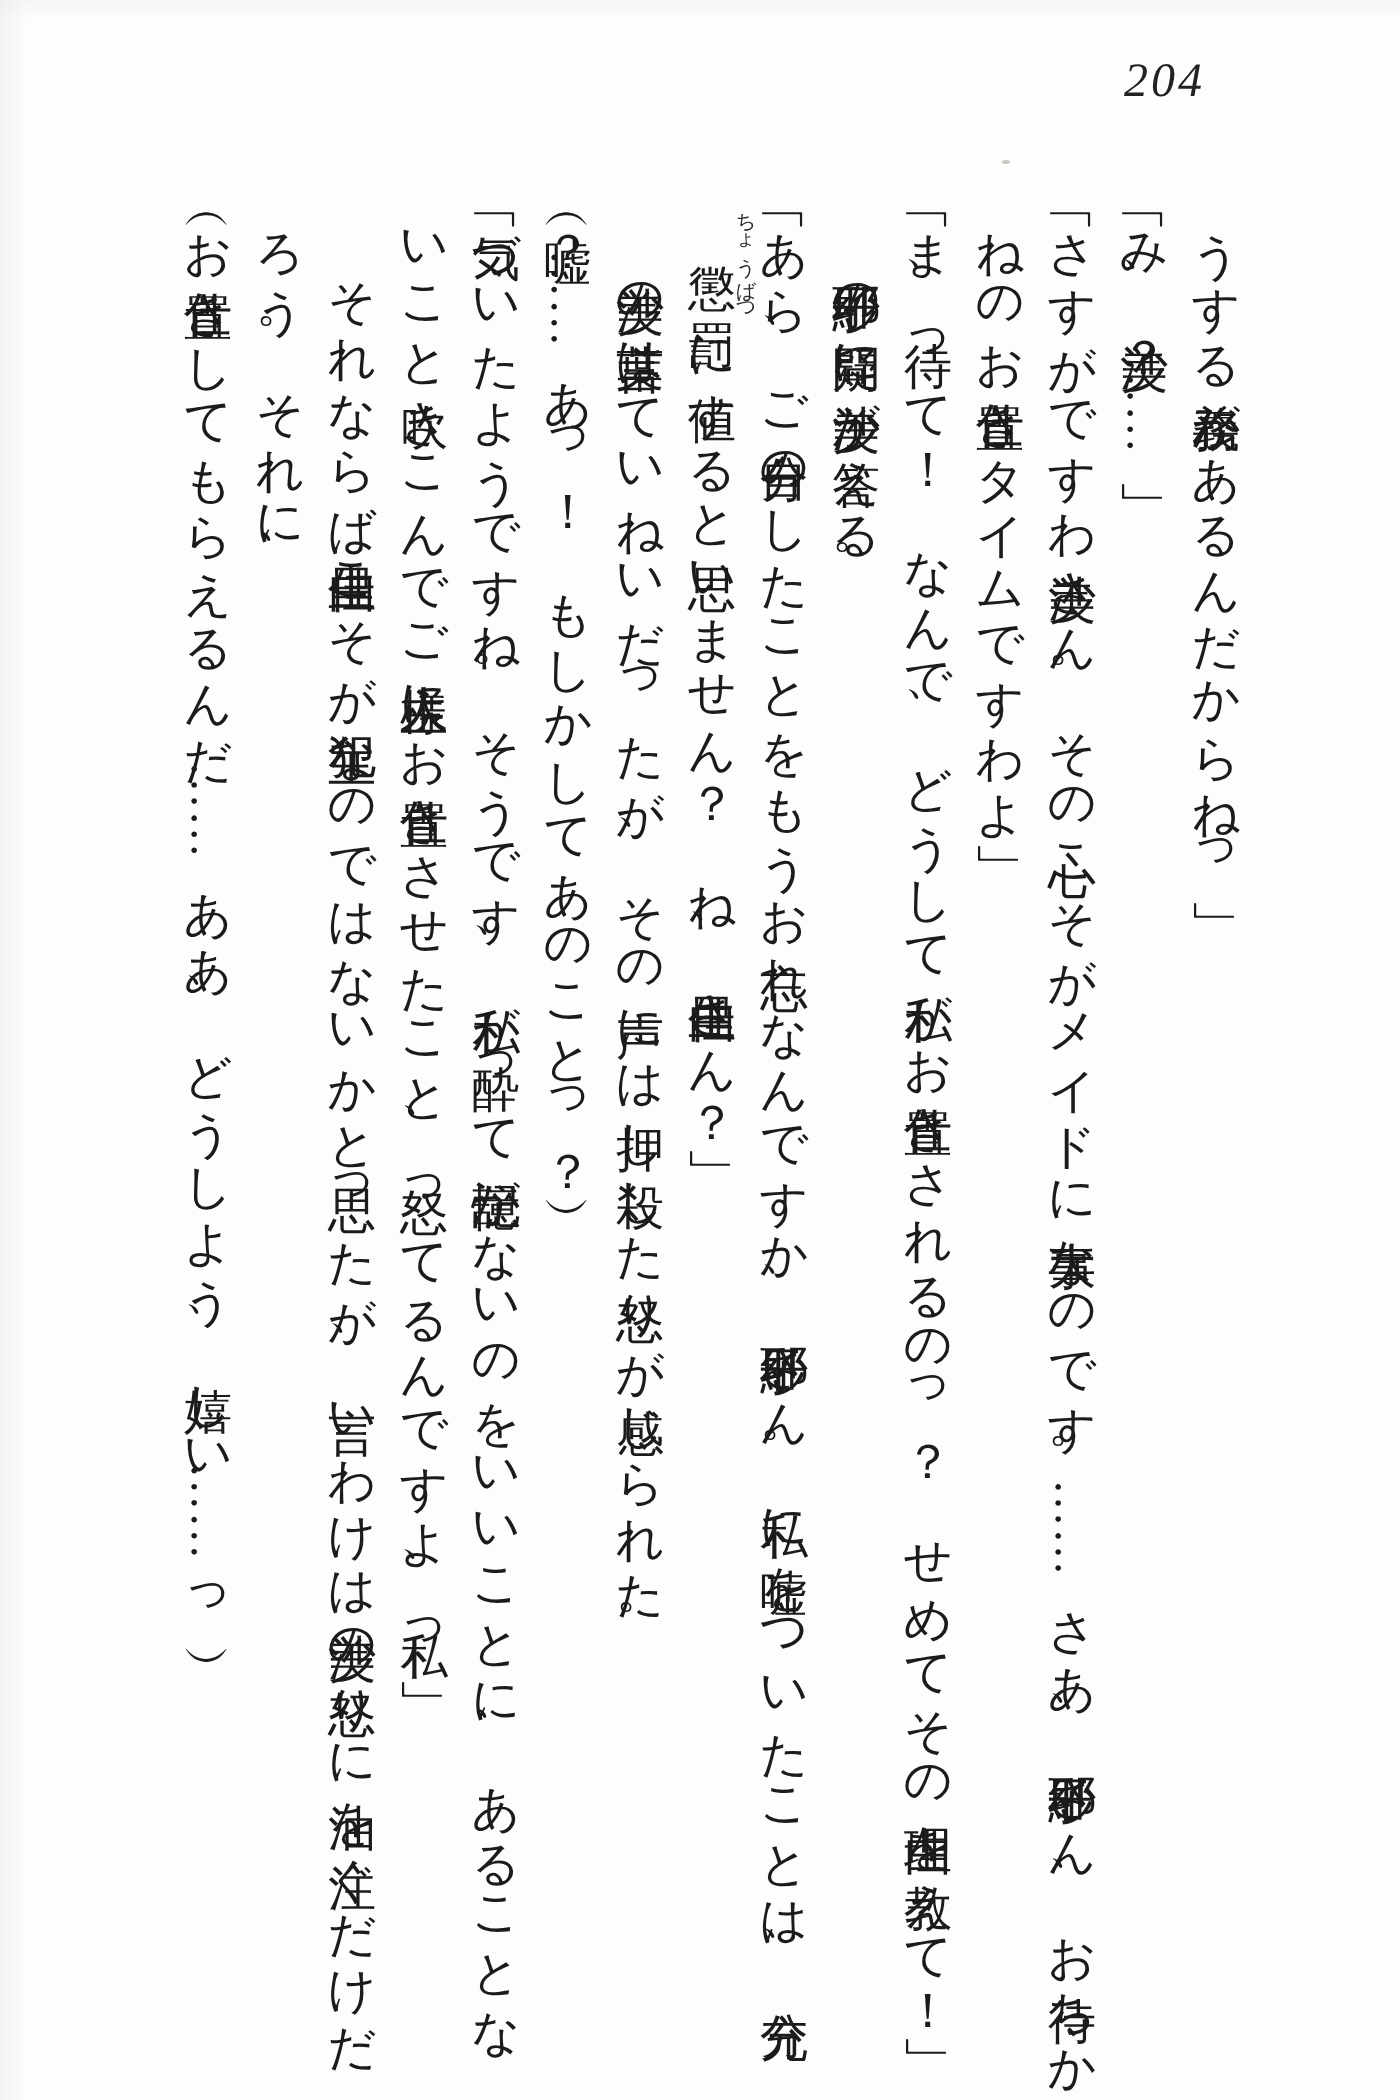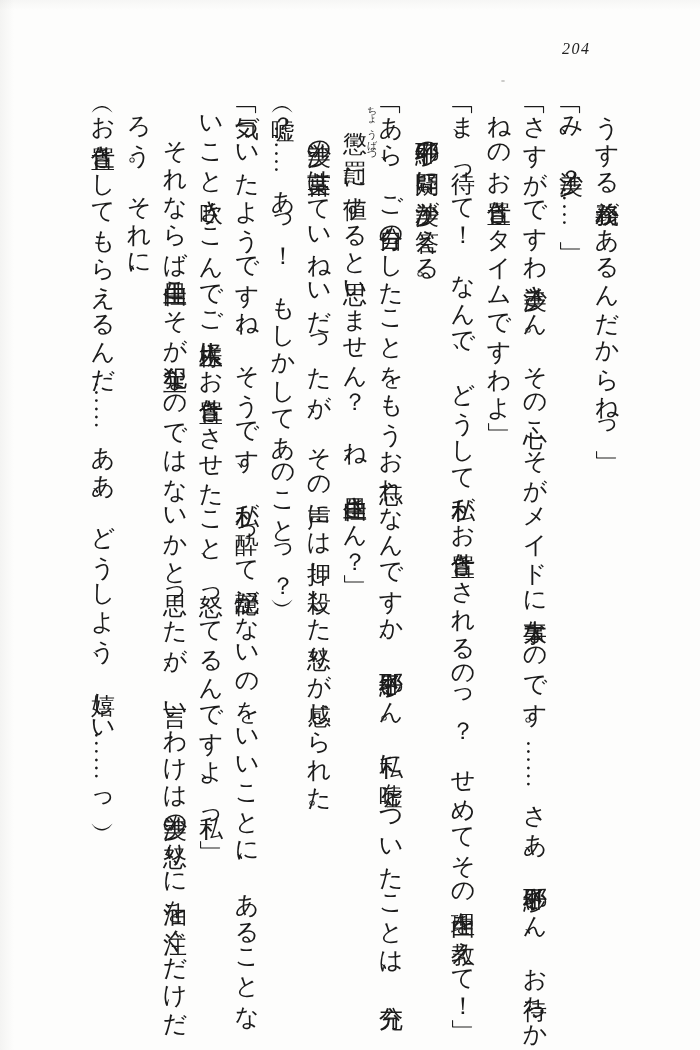--- a/index.html
+++ b/index.html
@@ -25,23 +25,23 @@
     content: "";
     position: absolute;
     inset: 0;
     pointer-events: none;
     background:
       linear-gradient(to right, rgba(120,120,115,0.07), rgba(0,0,0,0) 14px),
       linear-gradient(to bottom, rgba(120,120,115,0.05), rgba(0,0,0,0) 10px);
   }
   .page-number {
     position: absolute;
-    top: 40px;
+    top: 28px;
     left: 562px;
-    font-size: 16px;
+    font-size: 24px;
     font-style: italic;
     letter-spacing: 1.5px;
     color: #222;
   }
   .text-block {
     position: absolute;
     top: 99px;
     right: 75px;
     height: 940px;
     writing-mode: vertical-rl;

